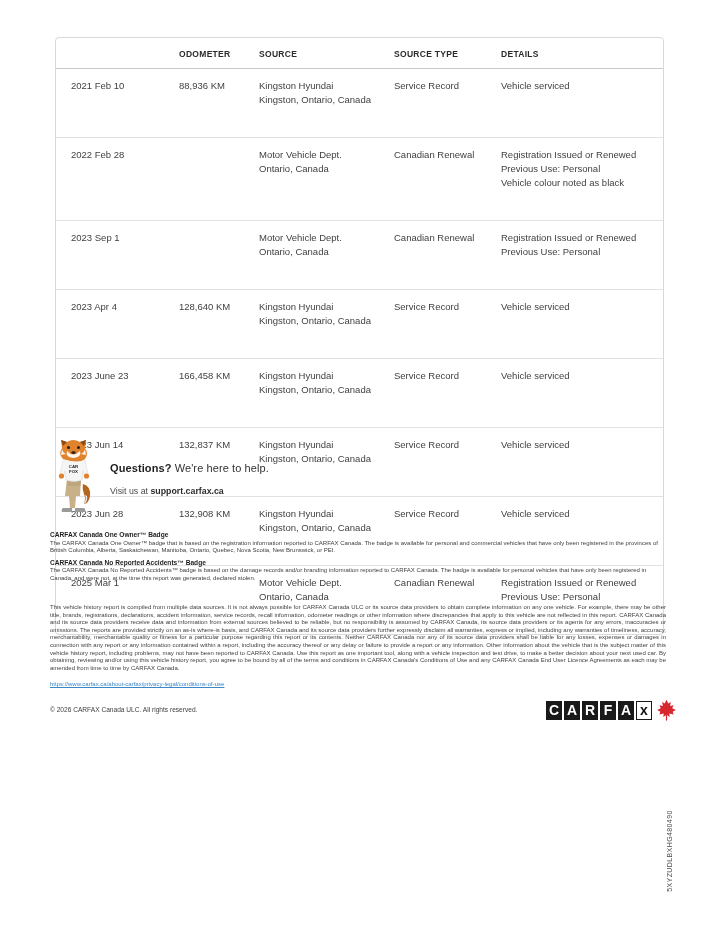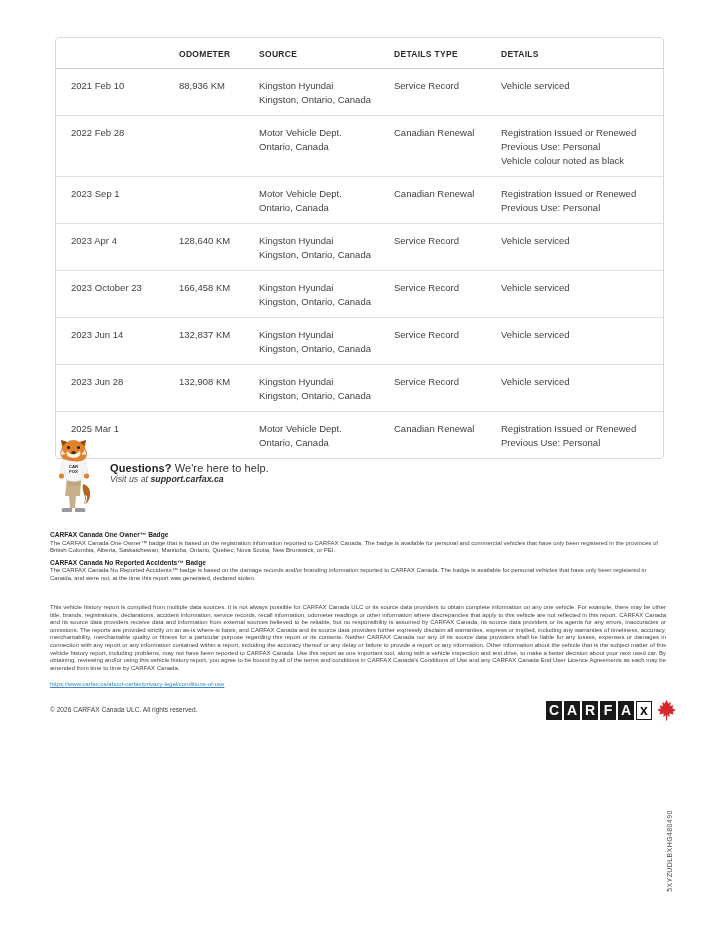--- a/index.html
+++ b/index.html
@@ -22,33 +22,33 @@
   table.records col.c-type   { width: 107px; }
   table.records col.c-det    { width: 162px; }
   table.records th {
     text-align: left; font-size: 8.5px; font-weight: bold; color: #2b2b2b;
     letter-spacing: .3px; padding: 11px 4px 9px 0; border-bottom: 1px solid #c9c9c9;
     vertical-align: middle; white-space: nowrap;
   }
   table.records th.first { padding-left: 15px; }
   table.records td {
     vertical-align: top; font-size: 9.5px; line-height: 14px; color: #3f3f3f;
-    padding: 10px 4px 8px 0; border-bottom: 1px solid #e2e2e2;
+    padding: 10px 4px 30px 0; border-bottom: 1px solid #e2e2e2;
   }
   table.records tr:last-child td { border-bottom: none; }
   table.records td.date { padding-left: 15px; white-space: nowrap; }
   table.records td .line { display: block; }
 
   
   .help { position: absolute; left: 45px; top: 432px; width: 420px; height: 86px; }
   .mascot { position: absolute; left: 0; top: 0; width: 58px; height: 84px; }
   .help-text { position: absolute; left: 65px; top: 30px; }
   .help-heading { font-size: 11px; color: #333; letter-spacing: .1px; }
   .help-heading b { color: #1d1d1d; font-weight: bold; }
-  .help-visit { margin-top: 0; font-size: 8.8px; color: #4a4a4a; font-style: italic; }
+  .help-visit { margin-top: 12px; font-size: 8.8px; color: #4a4a4a; }
   .help-visit b { color: #2d2d2d; }
 
   
   .badges { position: absolute; left: 50px; top: 531px; width: 616px; }
   .badge-title { font-size: 6.6px; font-weight: bold; color: #1e1e1e; line-height: 8.5px; }
   .badge-body  { font-size: 6px; color: #3f3f3f; line-height: 7.6px; margin-bottom: 4px; }
 
   
   .disclaimer { position: absolute; left: 50px; top: 604px; width: 616px; }
   .disclaimer p { font-size: 6px; color: #3f3f3f; line-height: 7.6px; text-align: justify; }
@@ -87,21 +87,21 @@
           <col class="c-odo">
           <col class="c-src">
           <col class="c-type">
           <col class="c-det">
       </colgroup>
       <thead>
         <tr>
           <th class="first"></th>
           <th>ODOMETER</th>
           <th>SOURCE</th>
-          <th>DETAILS TYPE</th>
+          <th>SOURCE TYPE</th>
           <th>DETAILS</th>
         </tr>
       </thead>
       <tbody id="records-body">
           <tr>
       <td class="date">2021 Feb 10</td>
       <td class="odo">88,936 KM</td>
       <td class="src">
               <span class="line">Kingston Hyundai</span>
               <span class="line">Kingston, Ontario, Canada</span>
@@ -144,21 +144,21 @@
       <td class="src">
               <span class="line">Kingston Hyundai</span>
               <span class="line">Kingston, Ontario, Canada</span>
             </td>
       <td class="type">Service Record</td>
       <td class="det">
               <span class="line">Vehicle serviced</span>
             </td>
     </tr>
           <tr>
-      <td class="date">2023 October 23</td>
+      <td class="date">2023 June 23</td>
       <td class="odo">166,458 KM</td>
       <td class="src">
               <span class="line">Kingston Hyundai</span>
               <span class="line">Kingston, Ontario, Canada</span>
             </td>
       <td class="type">Service Record</td>
       <td class="det">
               <span class="line">Vehicle serviced</span>
             </td>
     </tr>

